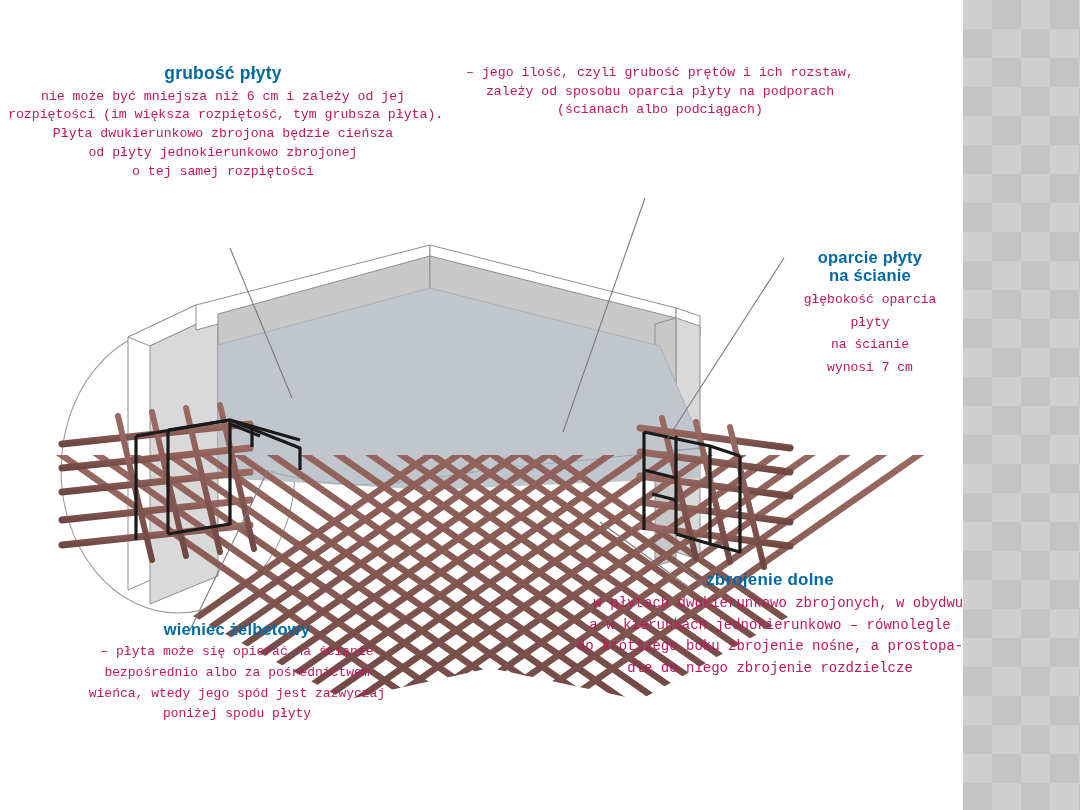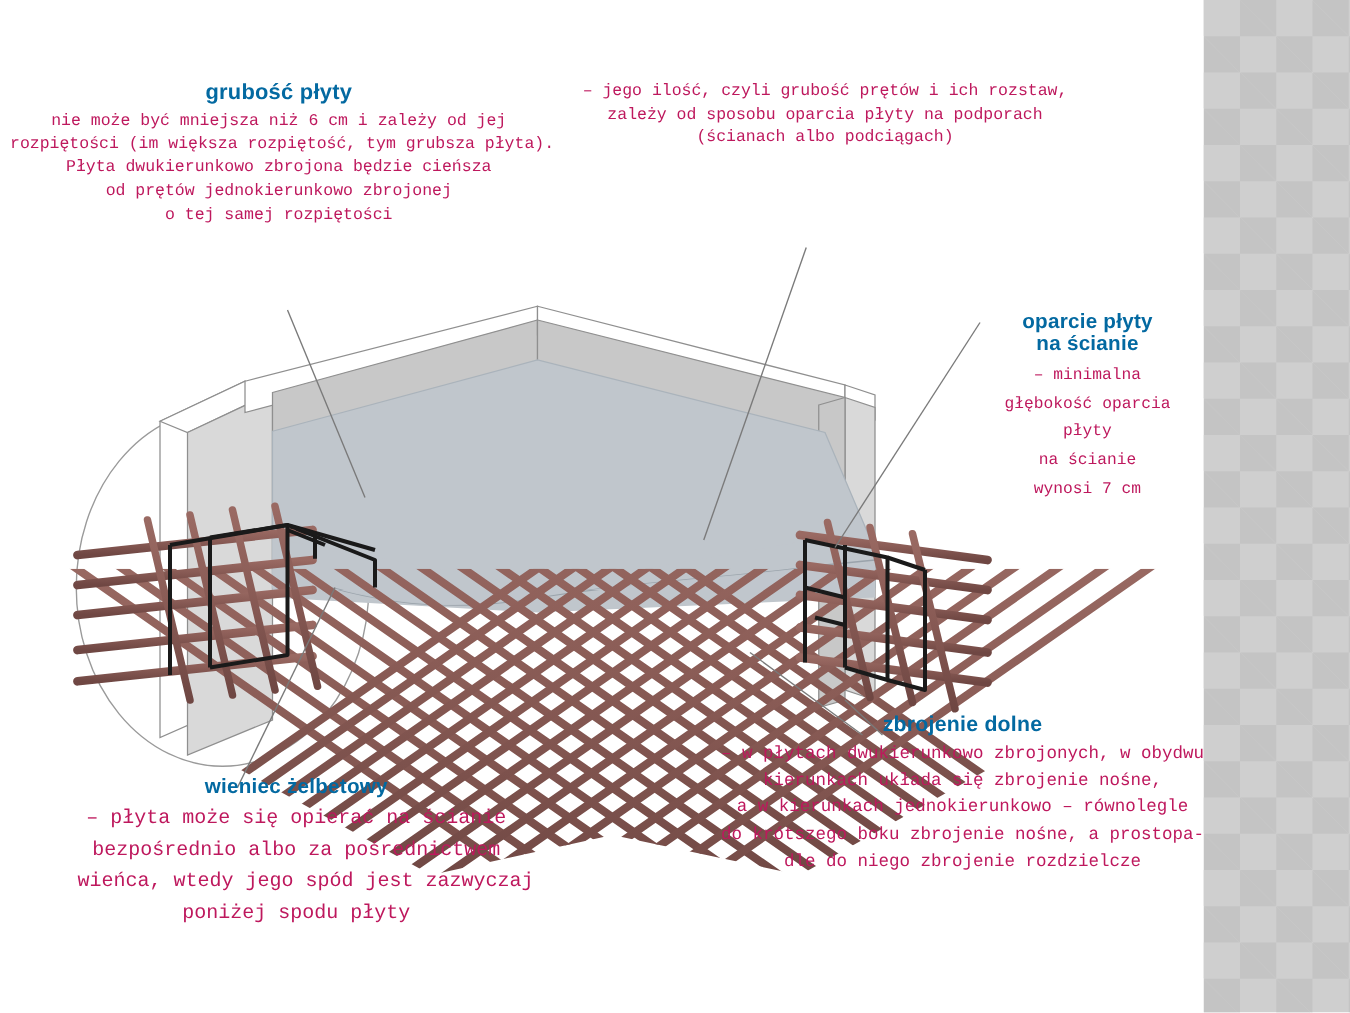--- a/index.html
+++ b/index.html
@@ -49,21 +49,21 @@
   #cal-top-reinf{left:450px;top:64px;width:420px;}
   #cal-top-reinf .c-title{font-size:17.5px;}
   #cal-top-reinf .c-body{font-size:13.2px;}
 
   #cal-support{left:770px;top:248px;width:200px;}
   #cal-support .c-title{font-size:16.5px;}
   #cal-support .c-body{font-size:13px;line-height:1.75;}
 
   #cal-ring{left:62px;top:620px;width:350px;}
   #cal-ring .c-title{font-size:16.5px;}
-  #cal-ring .c-body{font-size:16px;line-height:1.58;}
+  #cal-ring .c-body{font-size:13px;line-height:1.58;}
 
   #cal-bottom-reinf{left:570px;top:570px;width:400px;}
   #cal-bottom-reinf .c-title{font-size:17px;}
   #cal-bottom-reinf .c-body{font-size:14px;line-height:1.55;}
 
   #diagram{position:absolute;left:0;top:0;width:980px;height:810px;}
 </style>
 </head>
 <body>
 
@@ -220,40 +220,39 @@
       <line x1="676" y1="560" x2="706" y2="588"></line>
     </g>
   </svg>
 
   <div class="callout" id="cal-thickness">
     <div class="c-title">grubość płyty</div>
     <div class="c-body">
       <div>nie może być mniejsza niż 6 cm i zależy od jej</div>
       <div>rozpiętości (im większa rozpiętość, tym grubsza płyta).</div>
       <div>Płyta dwukierunkowo zbrojona będzie cieńsza</div>
-      <div>od prętów jednokierunkowo zbrojonej</div>
+      <div>od płyty jednokierunkowo zbrojonej</div>
       <div>o tej samej rozpiętości</div>
     </div>
   </div>
 
   <div class="callout" id="cal-top-reinf">
     <div class="c-body">
       <div>– jego ilość, czyli grubość prętów i ich rozstaw,</div>
       <div>zależy od sposobu oparcia płyty na podporach</div>
       <div>(ścianach albo podciągach)</div>
     </div>
   </div>
 
   <div class="callout" id="cal-support">
     <div class="c-title">
       <div>oparcie płyty</div>
       <div>na ścianie</div>
     </div>
     <div class="c-body">
-      <div>– minimalna</div>
       <div>głębokość oparcia</div>
       <div>płyty</div>
       <div>na ścianie</div>
       <div>wynosi 7 cm</div>
     </div>
   </div>
 
   <div class="callout" id="cal-ring">
     <div class="c-title">wieniec żelbetowy</div>
     <div class="c-body">
@@ -261,21 +260,20 @@
       <div>bezpośrednio albo za pośrednictwem</div>
       <div>wieńca, wtedy jego spód jest zazwyczaj</div>
       <div>poniżej spodu płyty</div>
     </div>
   </div>
 
   <div class="callout" id="cal-bottom-reinf">
     <div class="c-title">zbrojenie dolne</div>
     <div class="c-body">
       <div>– w płytach dwukierunkowo zbrojonych, w obydwu</div>
-      <div>kierunkach układa się zbrojenie nośne,</div>
       <div>a w kierunkach jednokierunkowo – równolegle</div>
       <div>do krótszego boku zbrojenie nośne, a prostopa-</div>
       <div>dle do niego zbrojenie rozdzielcze</div>
     </div>
   </div>
 
   <div id="side-pattern"></div>
 
 </div>
 

